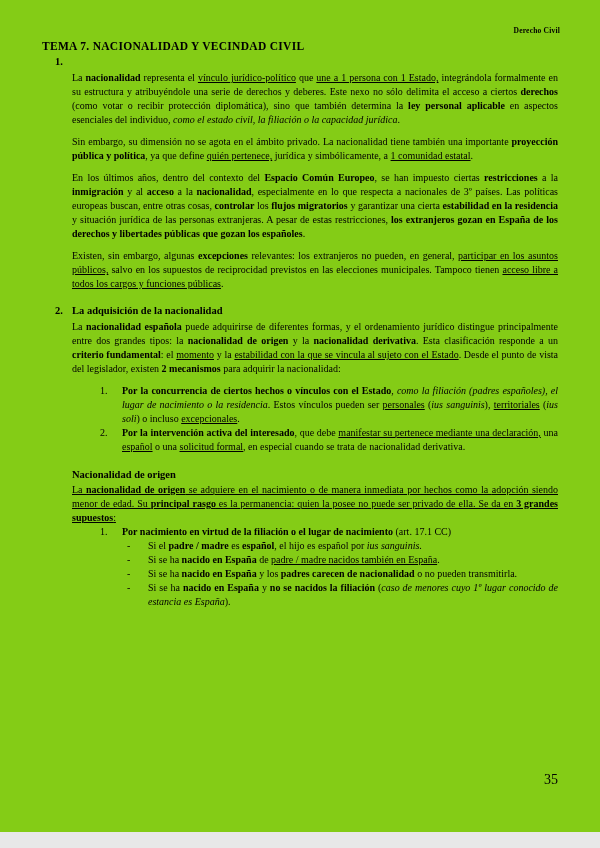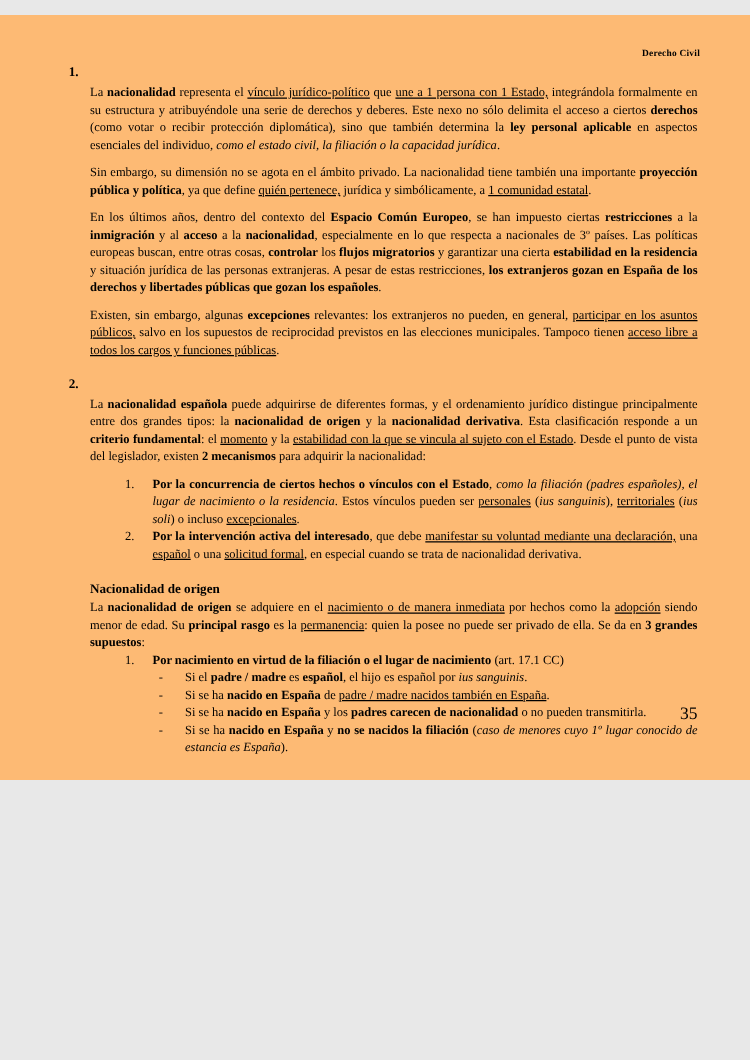--- a/index.html
+++ b/index.html
@@ -1,21 +1,21 @@
 <!DOCTYPE html>
 <html><head>
 <meta charset="utf-8">
 <style>
   html, body { margin: 0; padding: 0; background: #e8e8e8; }
   .page {
     position: relative;
     width: 600px;
-    height: 612px;
-    margin: 12px auto;
-    background: #fdba74;
+    height: 832px;
+    margin: 0 auto;
+    background: #84cc16;
     font-family: "Liberation Serif", "DejaVu Serif", serif;
     color: #000000;
     overflow: hidden;
   }
   .hdr-right {
     position: absolute;
     top: 26px;
     right: 40px;
     font-size: 7.5px;
     font-weight: bold;
@@ -85,51 +85,53 @@
 </style>
 </head>
 <body>
 
 <div class="page">
 
   <div class="hdr-right">Derecho Civil</div>
 
   <div class="content">
 
+    <div class="doc-title">TEMA 7. NACIONALIDAD Y VECINDAD CIVIL</div>
 
     <div class="sec-head">
       <span class="num">1.</span>
     </div>
     <div class="ind">
       <p class="para">La <b>nacionalidad</b> representa el <u>vínculo jurídico-político</u> que <u>une a 1 persona con 1 Estado,</u> integrándola formalmente en su estructura y atribuyéndole una serie de derechos y deberes. Este nexo no sólo delimita el acceso a ciertos <b>derechos</b> (como votar o recibir protección diplomática), sino que también determina la <b>ley personal aplicable</b> en aspectos esenciales del individuo, <i>como el estado civil, la filiación o la capacidad jurídica</i>.</p>
       <p class="para">Sin embargo, su dimensión no se agota en el ámbito privado. La nacionalidad tiene también una importante <b>proyección pública y política</b>, ya que define <u>quién pertenece,</u> jurídica y simbólicamente, a <u>1 comunidad estatal</u>.</p>
       <p class="para">En los últimos años, dentro del contexto del <b>Espacio Común Europeo</b>, se han impuesto ciertas <b>restricciones</b> a la <b>inmigración</b> y al <b>acceso</b> a la <b>nacionalidad</b>, especialmente en lo que respecta a nacionales de 3º países. Las políticas europeas buscan, entre otras cosas, <b>controlar</b> los <b>flujos migratorios</b> y garantizar una cierta <b>estabilidad en la residencia</b> y situación jurídica de las personas extranjeras. A pesar de estas restricciones, <b>los extranjeros gozan en España de los derechos y libertades públicas que gozan los españoles</b>.</p>
       <p class="para">Existen, sin embargo, algunas <b>excepciones</b> relevantes: los extranjeros no pueden, en general, <u>participar en los asuntos públicos,</u> salvo en los supuestos de reciprocidad previstos en las elecciones municipales. Tampoco tienen <u>acceso libre a todos los cargos y funciones públicas</u>.</p>
     </div>
 
     <div class="sec-head sec2-gap">
       <span class="num">2.</span>
+      <span>La adquisición de la nacionalidad</span>
     </div>
     <div class="ind">
       <p class="para">La <b>nacionalidad española</b> puede adquirirse de diferentes formas, y el ordenamiento jurídico distingue principalmente entre dos grandes tipos: la <b>nacionalidad de origen</b> y la <b>nacionalidad derivativa</b>. Esta clasificación responde a un <b>criterio fundamental</b>: el <u>momento</u> y la <u>estabilidad con la que se vincula al sujeto con el Estado</u>. Desde el punto de vista del legislador, existen <b>2 mecanismos</b> para adquirir la nacionalidad:</p>
 
       <div class="mech-block">
         <div class="num-item">
           <span class="n">1.</span>
           <div class="t"><b>Por la concurrencia de ciertos hechos o vínculos con el Estado</b>, <i>como la filiación (padres españoles), el lugar de nacimiento o la residencia</i>. Estos vínculos pueden ser <u>personales</u> (<i>ius sanguinis</i>), <u>territoriales</u> (<i>ius soli</i>) o incluso <u>excepcionales</u>.</div>
         </div>
         <div class="num-item">
           <span class="n">2.</span>
-          <div class="t"><b>Por la intervención activa del interesado</b>, que debe <u>manifestar su voluntad mediante una declaración,</u> una <u>español</u> o una <u>solicitud formal</u>, en especial cuando se trata de nacionalidad derivativa.</div>
+          <div class="t"><b>Por la intervención activa del interesado</b>, que debe <u>manifestar su pertenece mediante una declaración,</u> una <u>español</u> o una <u>solicitud formal</u>, en especial cuando se trata de nacionalidad derivativa.</div>
         </div>
       </div>
 
 
       <div class="subhead subhead-gap">Nacionalidad de origen</div>
-      <p class="para" style="margin-bottom:0;">La <b>nacionalidad de origen</b> se adquiere en el <u>nacimiento o de manera inmediata</u> por hechos como la <u>adopción</u> siendo menor de edad. Su <b>principal rasgo</b> es la <u>permanencia</u>: quien la posee no puede ser privado de ella. Se da en <b>3 grandes supuestos</b>:</p>
+      <p class="para" style="margin-bottom:0;text-decoration:underline;">La <b>nacionalidad de origen</b> se adquiere en el <u>nacimiento o de manera inmediata</u> por hechos como la <u>adopción</u> siendo menor de edad. Su <b>principal rasgo</b> es la <u>permanencia</u>: quien la posee no puede ser privado de ella. Se da en <b>3 grandes supuestos</b>:</p>
 
       <div class="num-item">
         <span class="n">1.</span>
         <div class="t"><b>Por nacimiento en virtud de la filiación o el lugar de nacimiento</b> (art. 17.1 CC)</div>
       </div>
 
       <div class="dash-item">
         <span class="d">-</span>
         <div class="t">Si el <b>padre / madre</b> es <b>español</b>, el hijo es español por <i>ius sanguinis</i>.</div>
       </div>

